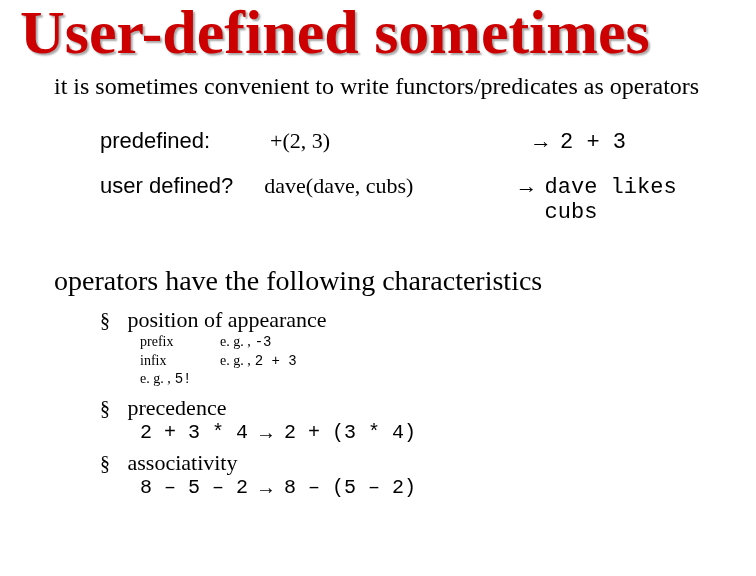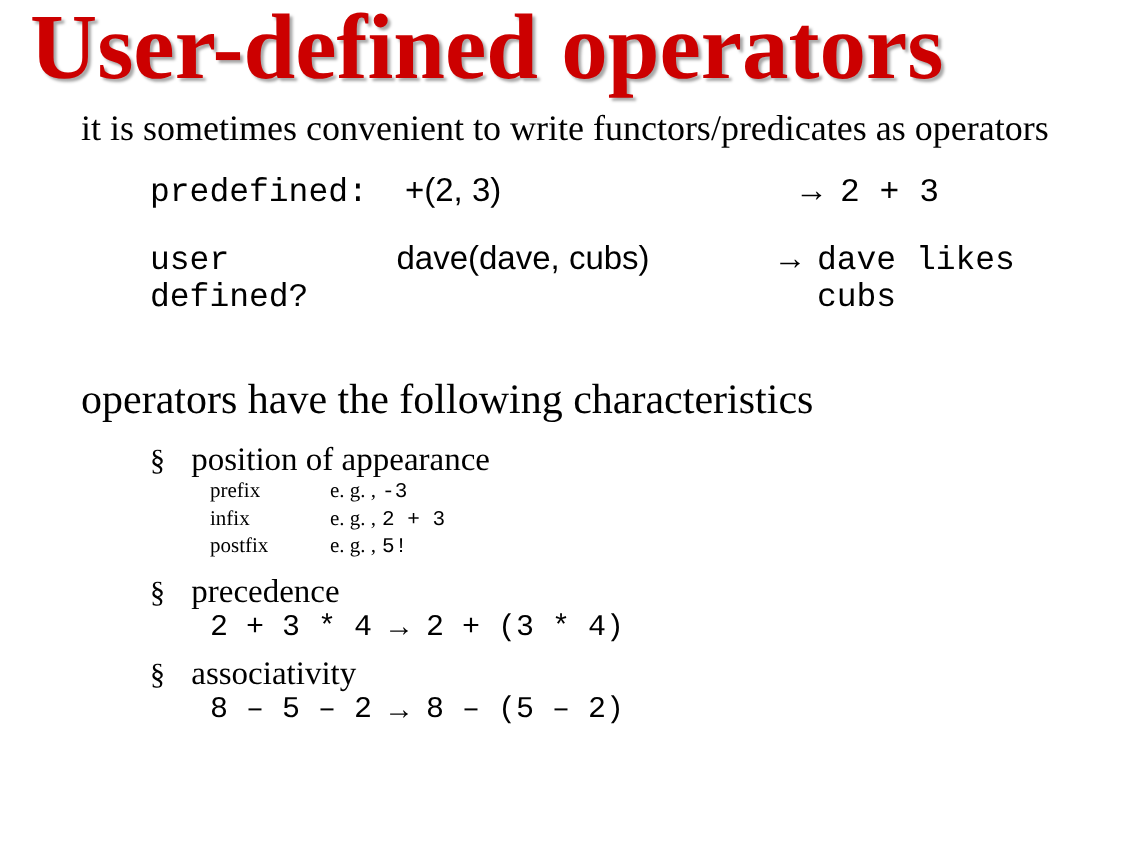--- a/index.html
+++ b/index.html
@@ -20,39 +20,39 @@
     font-size: 62px;
     font-weight: bold;
     color: #cc0000;
     text-shadow: 2px 2px 2px rgba(0,0,0,0.35);
     margin: 0 0 6px 0;
     line-height: 1.05;
     letter-spacing: 0px;
   }
   .intro {
     font-size: 24px;
-    margin: 8px 0 14px 34px;
+    margin: 8px 0 28px 34px;
   }
   .examples {
     margin-left: 80px;
     margin-bottom: 40px;
   }
   .example-row {
     display: flex;
     align-items: baseline;
     margin-bottom: 18px;
     font-size: 22px;
   }
   .ex-label {
     width: 170px;
-    font-family: Liberation Mono, monospace;
+    font-family: Liberation Sans, sans-serif;
   }
   .ex-functor {
     width: 260px;
-    font-family: Liberation Sans, sans-serif;
+    font-family: Liberation Serif, serif;
   }
   .ex-arrow {
     width: 30px;
     font-family: "Times New Roman", serif;
     font-size: 22px;
   }
   .ex-op {
     font-family: "Courier New", Courier, monospace;
   }
   .section-intro {
@@ -104,21 +104,21 @@
   }
   .expr-arrow {
     font-family: "Times New Roman", serif;
   }
 </style>
 </head>
 <body>
 
 <div class="slide">
 
-  <h1 class="title">User-defined operators</h1>
+  <h1 class="title">User-defined sometimes</h1>
 
   <div class="intro">it is sometimes convenient to write functors/predicates as operators</div>
 
   <div class="examples">
     <div class="example-row">
       <span class="ex-label">predefined:</span>
       <span class="ex-functor">+(2, 3)</span>
       <span class="ex-arrow">→</span>
       <span class="ex-op">2 + 3</span>
     </div>
@@ -141,21 +141,20 @@
           <span class="sub-name">prefix</span>
           <span class="sub-eg">e. g. ,</span>
           <span class="sub-code">-3</span>
         </div>
         <div class="sub-row">
           <span class="sub-name">infix</span>
           <span class="sub-eg">e. g. ,</span>
           <span class="sub-code">2 + 3</span>
         </div>
         <div class="sub-row">
-          <span class="sub-name">postfix</span>
           <span class="sub-eg">e. g. ,</span>
           <span class="sub-code">5!</span>
         </div>
       </div>
     </li>
 
     <li>
       <span>precedence</span>
       <div class="expr-line">
         <span>2 + 3 * 4</span>

